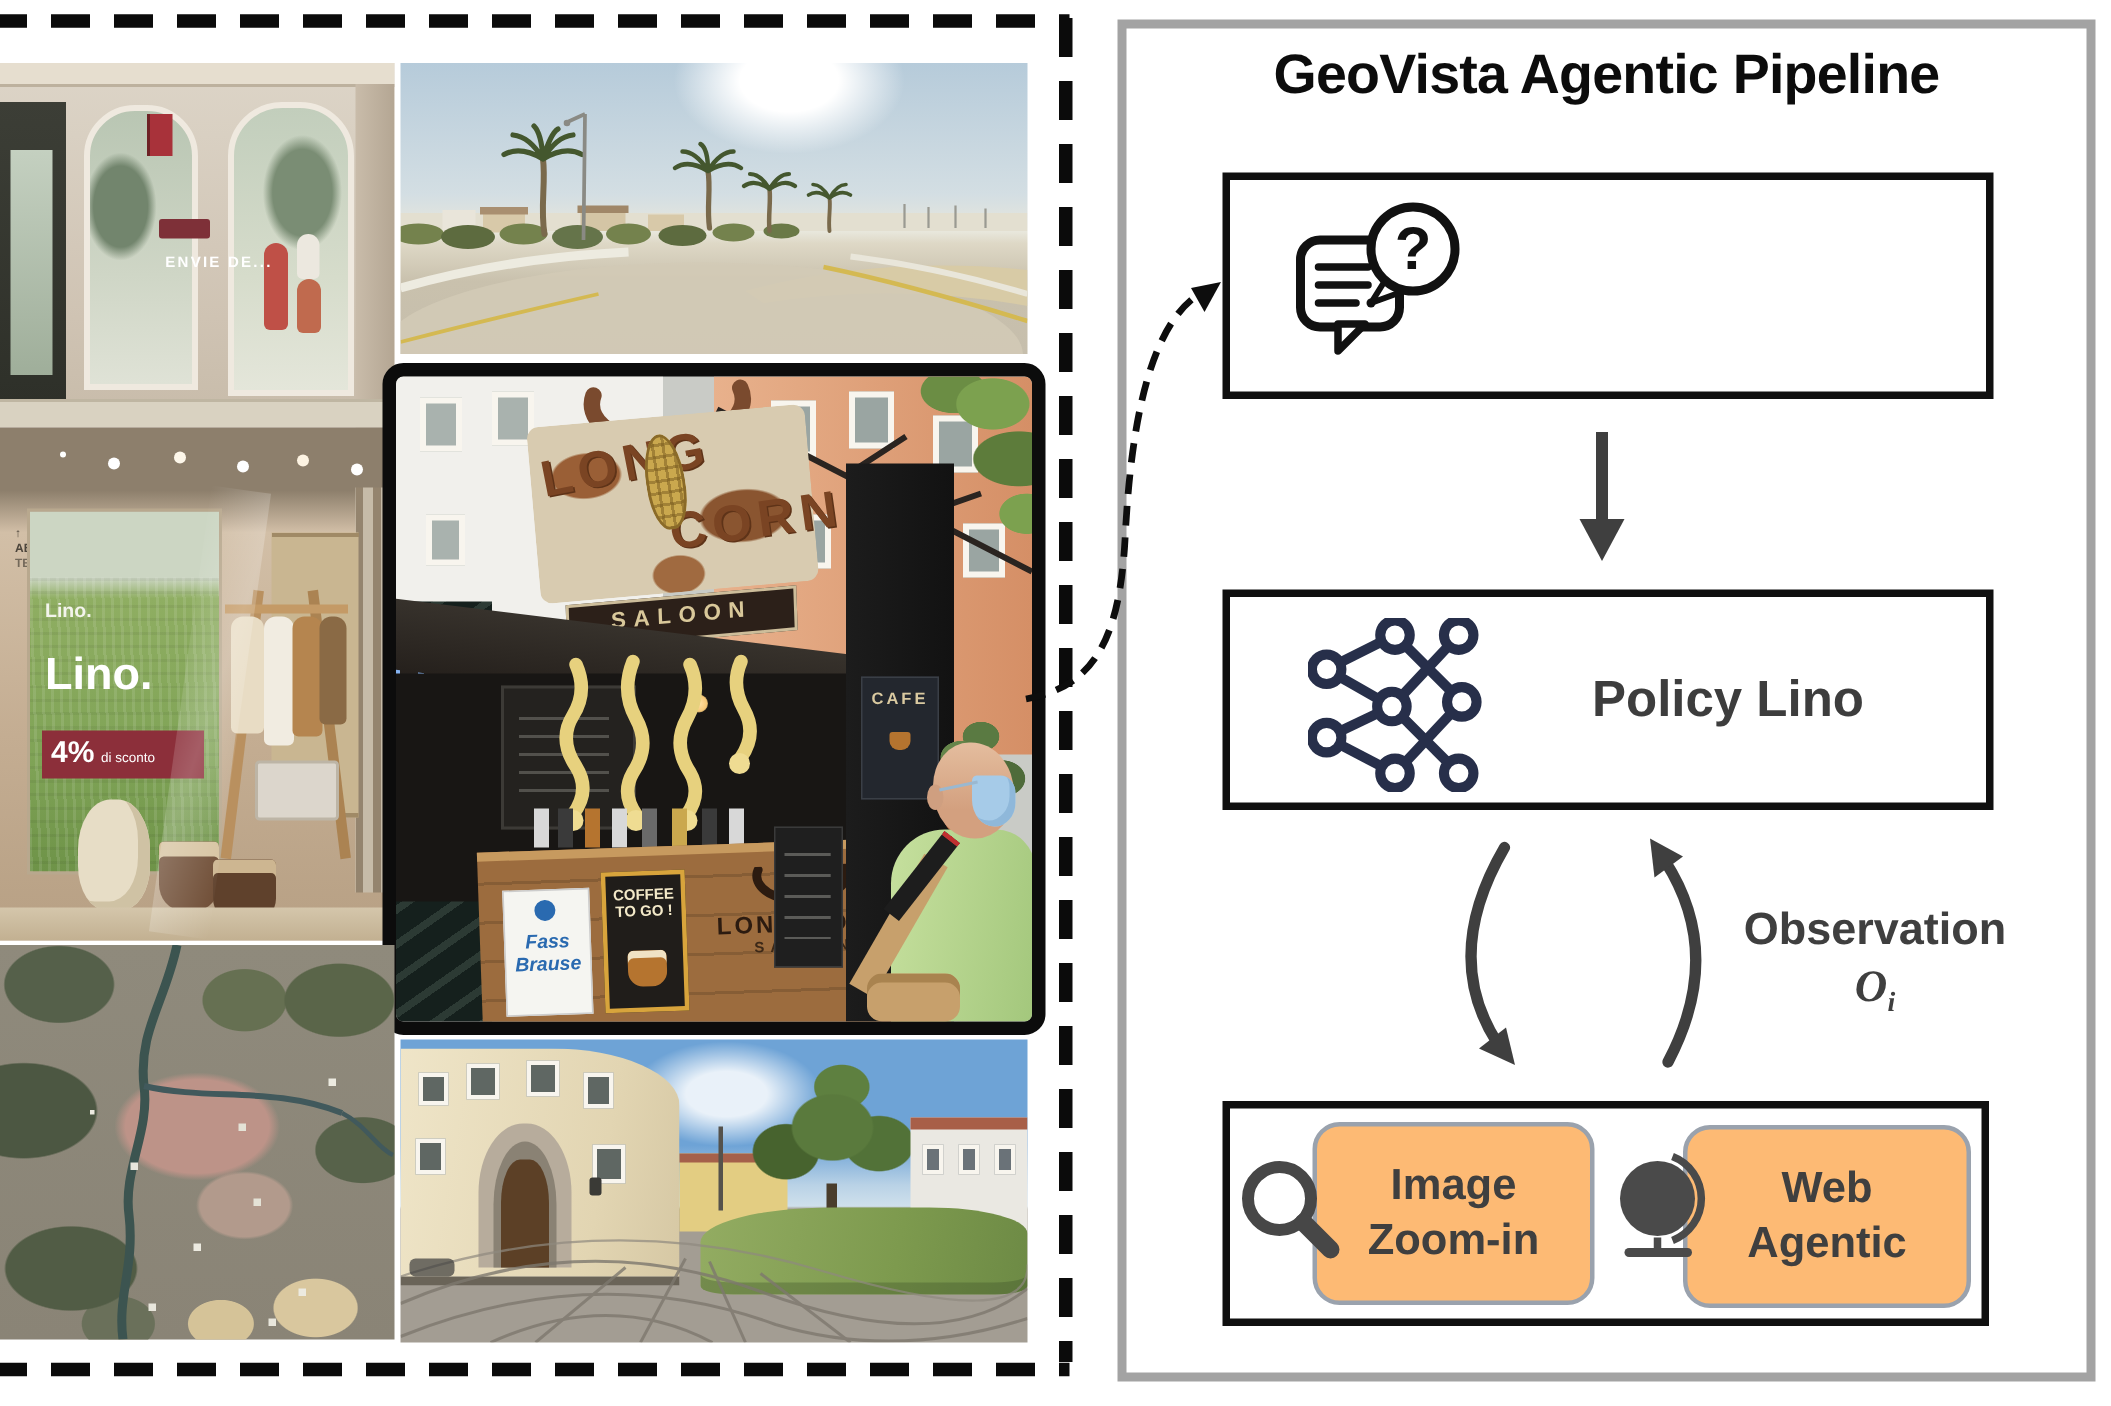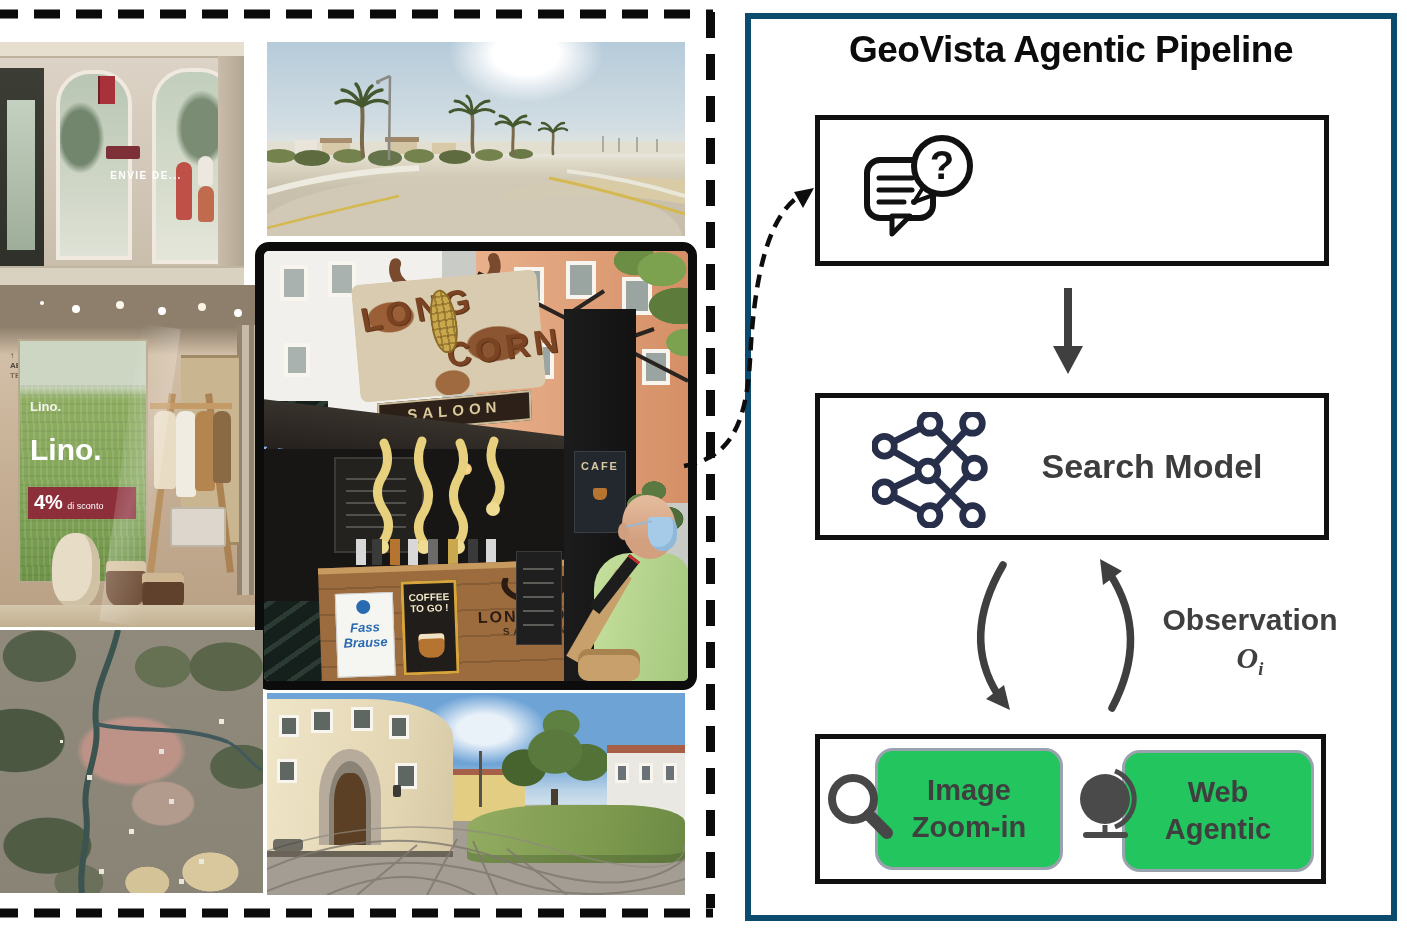--- a/index.html
+++ b/index.html
@@ -2,31 +2,31 @@
 <html><head>
 <meta charset="utf-8">
 <style>
   html,body{margin:0;padding:0;background:#fff;}
   .canvas{position:relative;width:1407px;height:937px;background:#fff;overflow:hidden;
           font-family:"Liberation Sans", sans-serif;}
   .a{position:absolute;}
   .photo{position:absolute;overflow:hidden;}
   
   .panel{position:absolute;left:745px;top:13px;width:652px;height:908px;
-         border:6px solid #0c4a6e;box-sizing:border-box;background:#fff;}
+         border:6px solid #a3a3a3;box-sizing:border-box;background:#fff;}
   .panel-title{position:absolute;left:0;top:10px;width:640px;text-align:center;
          font-size:37px;font-weight:bold;color:#0c0c0c;letter-spacing:-0.5px;}
   .pbox{position:absolute;background:#fff;border:5px solid #101010;box-sizing:border-box;}
   .boxlabel{position:absolute;left:160px;right:0;top:0;bottom:0;display:flex;
          align-items:center;justify-content:center;font-size:34px;font-weight:bold;color:#3d3d3d;}
   .looplabel{position:absolute;text-align:center;font-size:30px;font-weight:bold;
          color:#3f3f3f;line-height:38px;}
   .mvar{font-family:"Liberation Serif", serif;font-style:italic;font-weight:bold;}
   sub.msub{font-family:"Liberation Serif", serif;font-style:italic;font-weight:bold;font-size:0.62em;}
-  .toolbtn{position:absolute;background:#22c55e;border:3px solid #9aa2ad;border-radius:18px;
+  .toolbtn{position:absolute;background:#fdba74;border:3px solid #9aa2ad;border-radius:18px;
          box-sizing:border-box;display:flex;flex-direction:column;align-items:center;
          justify-content:center;font-size:29px;font-weight:bold;color:#3f3f3f;line-height:37px;}
   
   .win{position:absolute;box-sizing:border-box;border:4px solid #efe9df;}
   .fwin{position:absolute;box-sizing:border-box;border:4px solid #f8f5ee;background:#a9b2ae;}
   .envie{position:absolute;color:#ffffff;font-size:10px;font-weight:bold;letter-spacing:1.5px;
          text-align:center;width:100%;}
   .tinywall{position:absolute;color:#4d463c;font-size:8px;font-weight:bold;line-height:10px;}
   .lino-sm{color:#f3f4ec;font-size:13px;font-weight:bold;}
   .lino-lg{color:#ffffff;font-size:30px;font-weight:bold;}
@@ -37,21 +37,21 @@
   .saloon{position:absolute;background:#2c2019;border:2px solid #cdbd9a;color:#d9c89a;
          font-size:15px;font-weight:bold;letter-spacing:5px;text-align:center;line-height:24px;}
   .poster-txt{font-weight:bold;text-align:center;}
   .counterlogo{position:absolute;text-align:center;color:#2c1b10;font-weight:bold;}
 </style>
 </head>
 <body>
 
 <div class="canvas">
 
-  <div class="photo" style="left:0;top:42px;width:244px;height:243px;
+  <div class="photo" style="left:0;top:42px;width:263px;height:243px;
               background:linear-gradient(#ddd5c8,#cfc3b3 70%,#c7bba9);">
     <div class="a" style="left:0;top:0;width:263px;height:14px;background:#e6decf;border-bottom:2px solid #bdb19e;"></div>
     <div class="a" style="left:0;top:26px;width:44px;height:200px;background:linear-gradient(#3c3e36,#2e3029);"></div>
     <div class="a" style="left:7px;top:58px;width:28px;height:150px;background:linear-gradient(#c4d0c0,#9fae9a);"></div>
     <div class="win" style="left:56px;top:28px;width:76px;height:190px;border-radius:34px 34px 0 0;
                 background:radial-gradient(40px 60px at 30% 35%,#72856d 0 45%,transparent 60%),
                            linear-gradient(#b9c6b3,#cfd6c6 60%,#dfe2d6);"></div>
     <div class="win" style="left:152px;top:26px;width:84px;height:196px;border-radius:36px 36px 0 0;
                 background:radial-gradient(44px 64px at 60% 30%,#7a8d74 0 45%,transparent 60%),
                            linear-gradient(#c2cebc,#d6dccb 60%,#e4e6da);"></div>
@@ -390,21 +390,21 @@
           <circle cx="12" cy="33" r="9.5"></circle>
             <circle cx="56" cy="11" r="9.5"></circle>
             <circle cx="97" cy="11" r="9.5"></circle>
           <circle cx="54" cy="57" r="9.5"></circle>
             <circle cx="99" cy="54" r="9.5"></circle>
             <circle cx="12" cy="77" r="9.5"></circle>
           <circle cx="56" cy="100" r="9.5"></circle>
             <circle cx="97" cy="100" r="9.5"></circle>
         </g>
       </svg>
-      <div class="boxlabel">Search Model</div>
+      <div class="boxlabel">Policy Lino</div>
     </div>
 
     <div class="looplabel" style="left:389px;top:582px;width:220px;text-align:center;">
       <div>
         <span>Observation</span>
       </div>
       <div>
         <span class="mvar">O</span><sub class="msub">i</sub>
       </div>
     </div>

